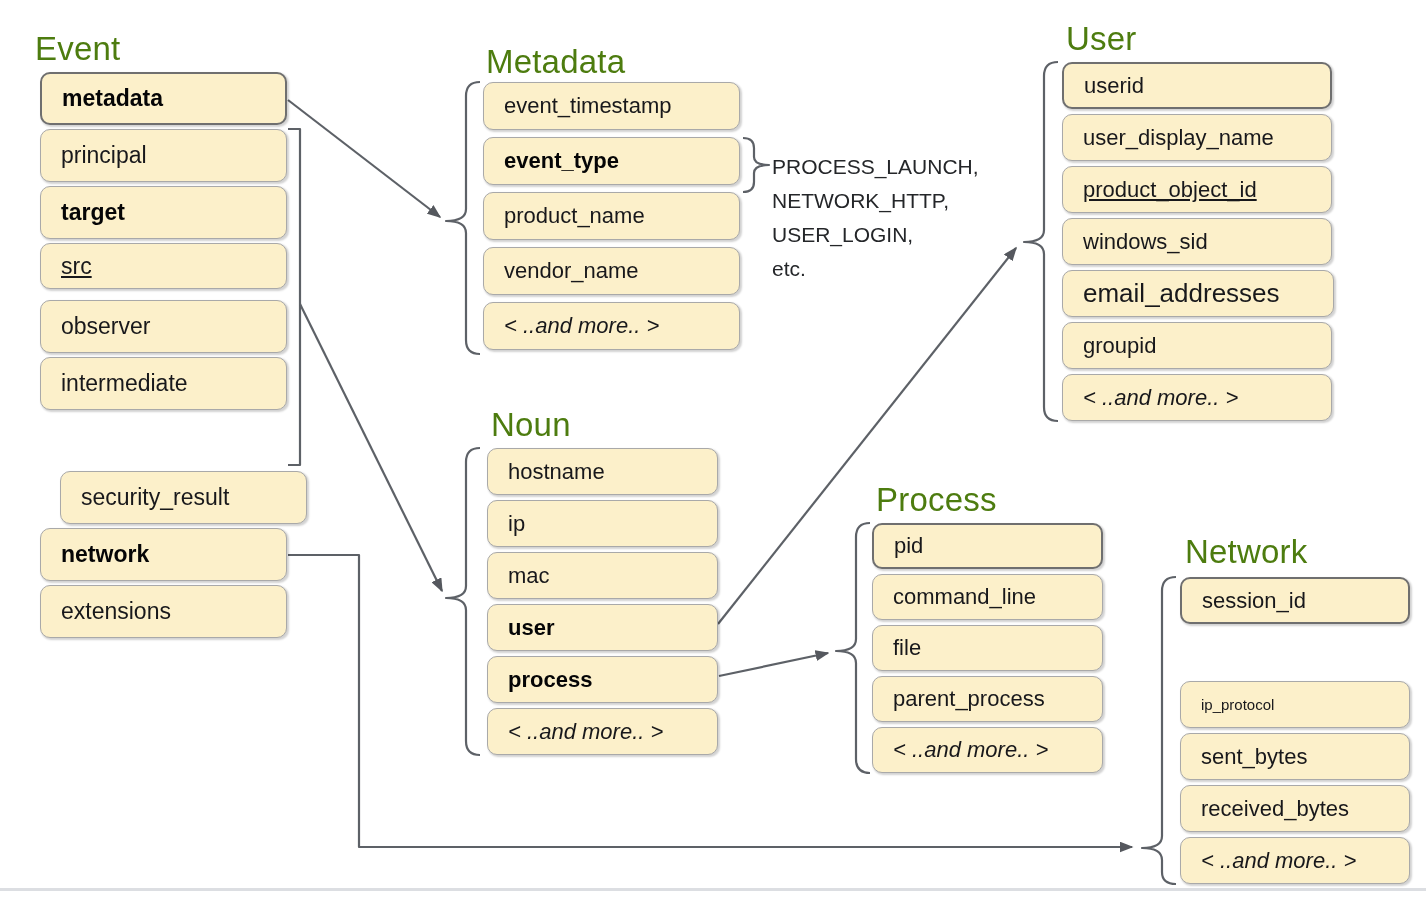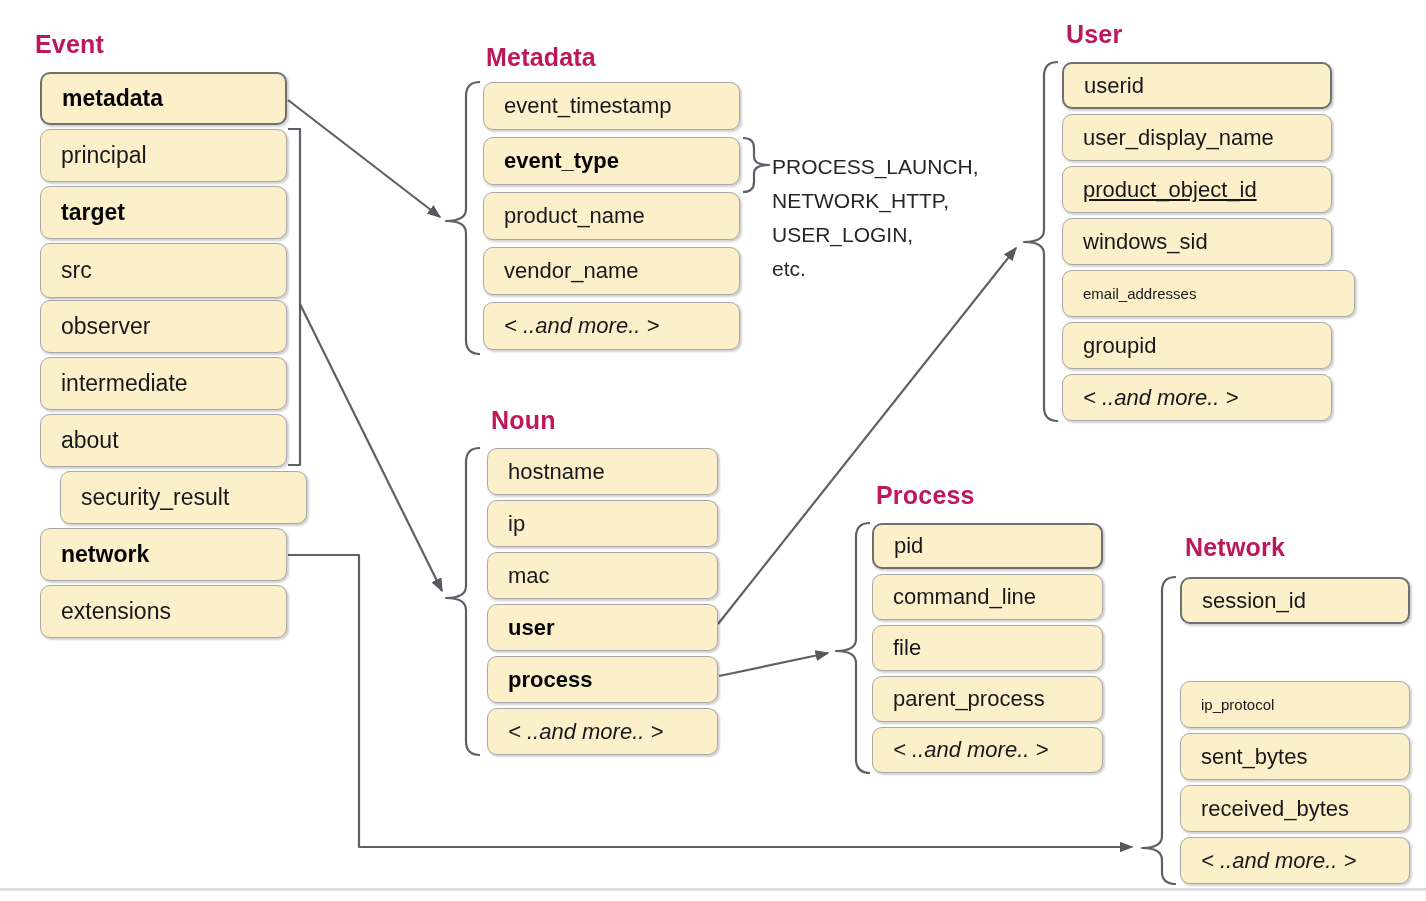--- a/index.html
+++ b/index.html
@@ -3,21 +3,21 @@
 <meta charset="utf-8">
 <style>
   html,body{margin:0;padding:0;background:#ffffff;}
   .canvas{
     position:relative;width:1426px;height:901px;background:#ffffff;overflow:hidden;
     font-family:"Liberation Sans","DejaVu Sans",sans-serif;
   }
   svg.lines{position:absolute;left:0;top:0;z-index:1;}
   #groups{position:absolute;left:0;top:0;width:100%;height:100%;z-index:2;}
   .title{
-    position:absolute;font-weight:bold;font-size:25px;color:#be185d;letter-spacing:0.2px;
+    position:absolute;font-weight:normal;font-size:33px;color:#4d7c0f;letter-spacing:0.2px;
   }
   .box{
     position:absolute;box-sizing:border-box;
     background:#fcf0ca;border:1.6px solid #a9a9a9;border-radius:10px;
     box-shadow:1.5px 1.5px 2px rgba(0,0,0,0.18);
     display:flex;align-items:center;padding-left:20px;
     color:#18181b;white-space:nowrap;
   }
   .box.bold{font-weight:bold;color:#050506;}
   .box.italic{font-style:italic;}
@@ -61,24 +61,23 @@
       <path marker-end="url(#arrow)" d="M719,676 L828,653"></path>
       <path marker-end="url(#arrow)" d="M288,555 L359,555 L359,847 L1132,847"></path>
     </g>
   </svg>
 
   <div id="groups">
       <div class="title" style="left: 35px; top: 30px;">Event</div>
       <div class="box bold strong" style="left: 40px; top: 72px; width: 247px; height: 53px; font-size: 23px;">metadata</div>
       <div class="box" style="left: 40px; top: 129px; width: 247px; height: 53px; font-size: 23px;">principal</div>
       <div class="box bold" style="left: 40px; top: 186px; width: 247px; height: 53px; font-size: 23px;">target</div>
-      <div class="box" style="left: 40px; top: 243px; width: 247px; height: 55px; font-size: 23px;">src</div>
+      <div class="box" style="left: 40px; top: 243px; width: 247px; height: 46px; font-size: 23px; text-decoration: underline;">src</div>
       <div class="box" style="left: 40px; top: 300px; width: 247px; height: 53px; font-size: 23px;">observer</div>
       <div class="box" style="left: 40px; top: 357px; width: 247px; height: 53px; font-size: 23px;">intermediate</div>
-      <div class="box" style="left: 40px; top: 414px; width: 247px; height: 53px; font-size: 23px;">about</div>
       <div class="box" style="left: 40px; top: 471px; width: 247px; height: 53px; font-size: 23px; margin-left: 20px;">security_result</div>
       <div class="box bold" style="left: 40px; top: 528px; width: 247px; height: 53px; font-size: 23px;">network</div>
       <div class="box" style="left: 40px; top: 585px; width: 247px; height: 53px; font-size: 23px;">extensions</div>
       <div class="title" style="left: 486px; top: 43px;">Metadata</div>
       <div class="box" style="left: 483px; top: 82px; width: 257px; height: 48px; font-size: 22px;">event_timestamp</div>
       <div class="box bold" style="left: 483px; top: 137px; width: 257px; height: 48px; font-size: 22px;">event_type</div>
       <div class="box" style="left: 483px; top: 192px; width: 257px; height: 48px; font-size: 22px;">product_name</div>
       <div class="box" style="left: 483px; top: 247px; width: 257px; height: 48px; font-size: 22px;">vendor_name</div>
       <div class="box italic" style="left: 483px; top: 302px; width: 257px; height: 48px; font-size: 22px;">&lt; ..and more.. &gt;</div>
       <div class="title" style="left: 491px; top: 406px;">Noun</div>
@@ -86,21 +85,21 @@
       <div class="box" style="left: 487px; top: 500px; width: 231px; height: 47px; font-size: 22px;">ip</div>
       <div class="box" style="left: 487px; top: 552px; width: 231px; height: 47px; font-size: 22px;">mac</div>
       <div class="box bold" style="left: 487px; top: 604px; width: 231px; height: 47px; font-size: 22px;">user</div>
       <div class="box bold" style="left: 487px; top: 656px; width: 231px; height: 47px; font-size: 22px;">process</div>
       <div class="box italic" style="left: 487px; top: 708px; width: 231px; height: 47px; font-size: 22px;">&lt; ..and more.. &gt;</div>
       <div class="title" style="left: 1066px; top: 20px;">User</div>
       <div class="box strong" style="left: 1062px; top: 62px; width: 270px; height: 47px; font-size: 22px;">userid</div>
       <div class="box" style="left: 1062px; top: 114px; width: 270px; height: 47px; font-size: 22px;">user_display_name</div>
       <div class="box" style="left: 1062px; top: 166px; width: 270px; height: 47px; font-size: 22px; text-decoration: underline;">product_object_id</div>
       <div class="box" style="left: 1062px; top: 218px; width: 270px; height: 47px; font-size: 22px;">windows_sid</div>
-      <div class="box" style="left: 1062px; top: 270px; width: 293px; height: 47px; font-size: 15px;">email_addresses</div>
+      <div class="box" style="left: 1062px; top: 270px; width: 272px; height: 47px; font-size: 26px;">email_addresses</div>
       <div class="box" style="left: 1062px; top: 322px; width: 270px; height: 47px; font-size: 22px;">groupid</div>
       <div class="box italic" style="left: 1062px; top: 374px; width: 270px; height: 47px; font-size: 22px;">&lt; ..and more.. &gt;</div>
       <div class="title" style="left: 876px; top: 481px;">Process</div>
       <div class="box strong" style="left: 872px; top: 523px; width: 231px; height: 46px; font-size: 22px;">pid</div>
       <div class="box" style="left: 872px; top: 574px; width: 231px; height: 46px; font-size: 22px;">command_line</div>
       <div class="box" style="left: 872px; top: 625px; width: 231px; height: 46px; font-size: 22px;">file</div>
       <div class="box" style="left: 872px; top: 676px; width: 231px; height: 46px; font-size: 22px;">parent_process</div>
       <div class="box italic" style="left: 872px; top: 727px; width: 231px; height: 46px; font-size: 22px;">&lt; ..and more.. &gt;</div>
       <div class="title" style="left: 1185px; top: 533px;">Network</div>
       <div class="box strong" style="left: 1180px; top: 577px; width: 230px; height: 47px; font-size: 22px;">session_id</div>

